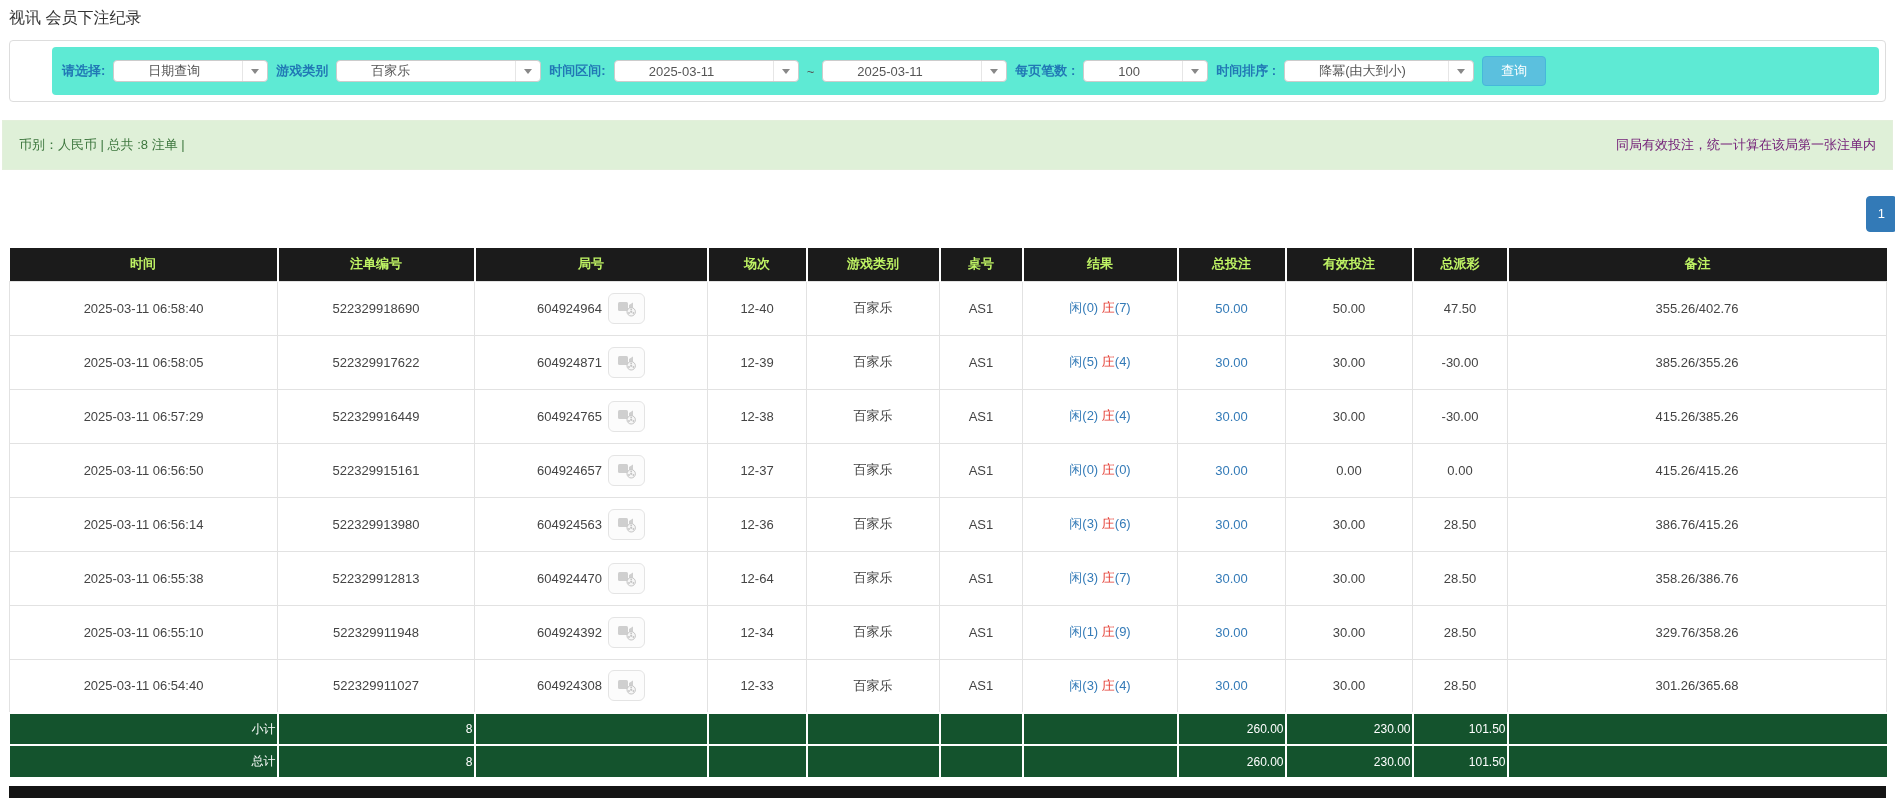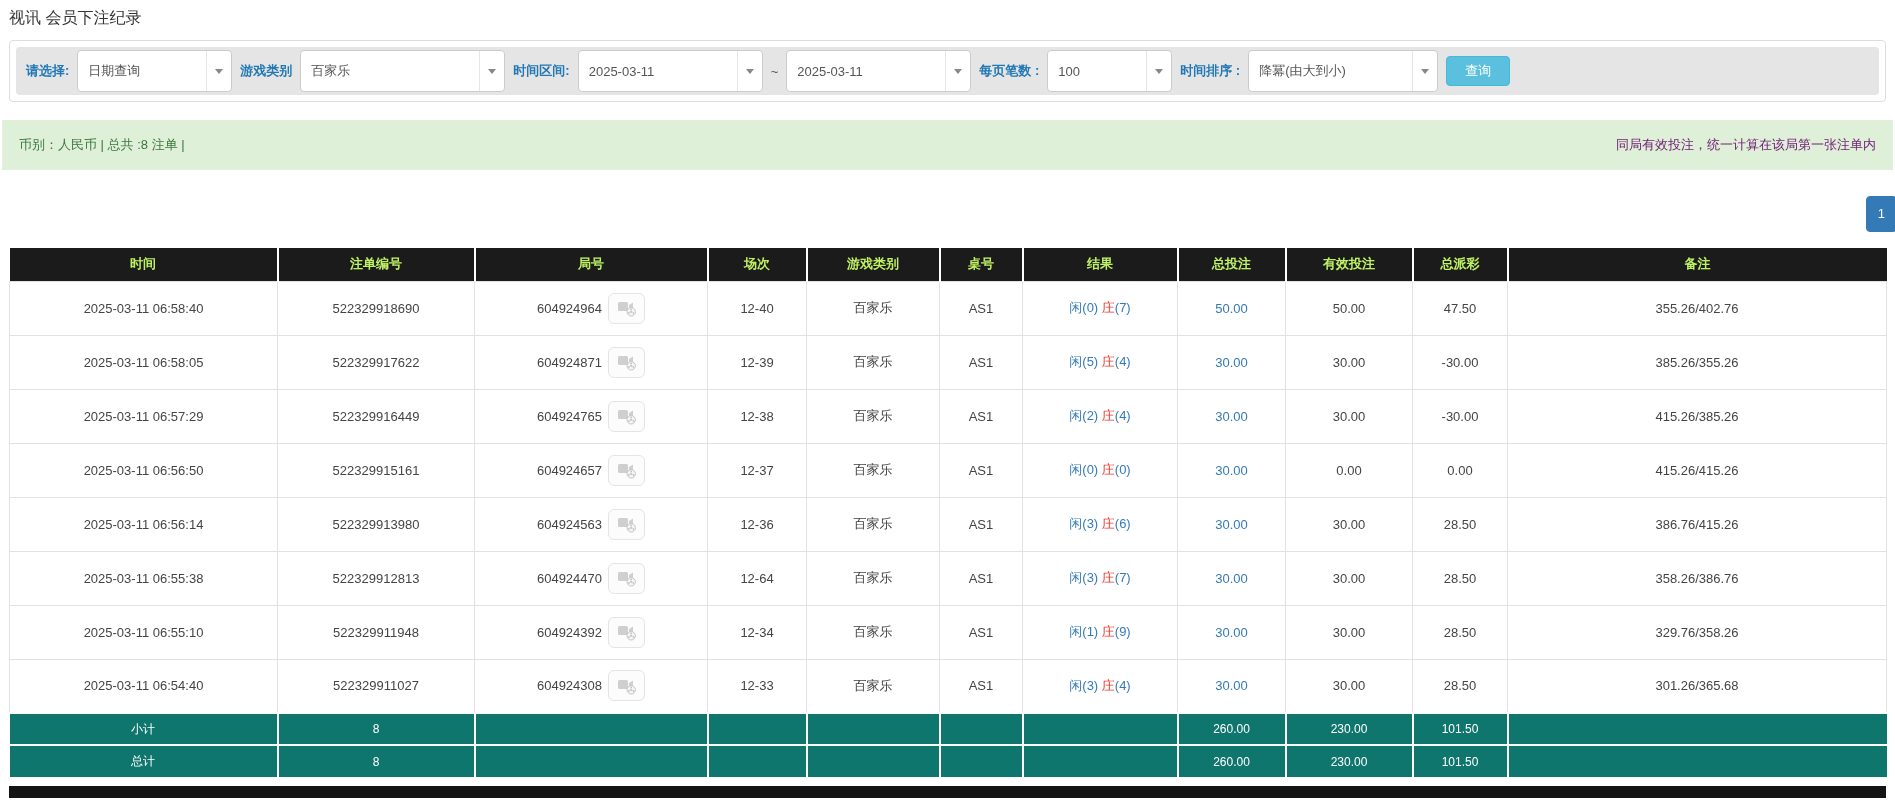--- a/index.html
+++ b/index.html
@@ -3,23 +3,23 @@
 <meta charset="utf-8">
 <style>
   * { box-sizing: border-box; }
   html,body { margin:0; padding:0; background:#fff; }
   body { font-family:"Liberation Sans", sans-serif; width:1895px; height:801px; overflow:hidden; }
   .page { width:1895px; height:801px; position:relative; }
 
   .page-title { font-size:16px; color:#333; font-weight:400; margin:6px 0 10px 9px; line-height:24px; }
 
   .filter-panel { margin:0 9px; border:1px solid #ddd; border-radius:4px; padding:6px; background:#fff; }
-  .filter-bar { background:#e5e5e5; border-radius:4px; height:48px; display:flex; align-items:center; padding:0 10px; gap:8px; }
+  .filter-bar { background:#5eead4; border-radius:4px; height:48px; display:flex; align-items:center; padding:0 10px; gap:8px;margin-left:36px; }
   .f-label { color:#2178b5; font-weight:bold; font-size:13px; white-space:nowrap; }
-  .sel { display:flex; align-items:center; background:#fff; border:1px solid #ccc; border-radius:4px; height:42px; overflow:hidden; cursor:pointer; }
+  .sel { display:flex; align-items:center; background:#fff; border:1px solid #ccc; border-radius:4px; height:22px; overflow:hidden; cursor:pointer;padding-left:24px; }
   .sel .sel-value { flex:1; padding:0 10px; font-size:13px; color:#555; white-space:nowrap; overflow:hidden; }
   .sel .sel-arrow-box { width:25px; align-self:stretch; display:flex; align-items:center; justify-content:center; border-left:1px solid #e6e6e6; }
   .caret { width:0; height:0; border-left:4px solid transparent; border-right:4px solid transparent; border-top:5px solid #888; }
   .w155{width:155px} .w205{width:205px} .w185{width:185px} .w125{width:125px} .w190{width:190px}
   .tilde { color:#555; font-size:13px; }
   .query-btn { background:#5bc0de; border:1px solid #46b8da; color:#fff; font-size:13px; height:30px; padding:0 18px; border-radius:4px; cursor:pointer; }
 
   .alert-success { margin:18px 2px 0; background:#dff0d8; border:1px solid #e3efdb; height:50px; padding:10px 16px; display:flex; align-items:center; justify-content:space-between; font-size:13px; }
   .alert-left { color:#3c763d; }
   .alert-right { color:#701a75; }
@@ -31,21 +31,21 @@
   .records thead th { background:#1b1b1b; color:#bef264; font-size:13px; font-weight:bold; height:33px; border-right:2px solid #fff; text-align:center; }
   .records thead th:last-child { border-right:none; }
   .records tbody td { background:#fff; border:1px solid #e2e2e2; height:54px; text-align:center; font-size:13px; color:#444; }
   .bet-link { color:#337ab7; cursor:pointer; }
   .res-blue { color:#337ab7; }
   .res-red { color:#e4392f; }
   td.neg { color:#e4392f; }
   .vid-btn { display:inline-flex; align-items:center; justify-content:center; width:37px; height:31px; border:1px solid #e4e4e4; border-radius:6px; background:#fcfcfc; vertical-align:middle; margin-left:6px; cursor:pointer; }
   .round-no { vertical-align:middle; }
 
-  .records tfoot td { background:#0f766e; color:#fff; font-size:12px; height:32px; text-align:center; border-right:2px solid #fff; border-top:2px solid #fff; }
+  .records tfoot td { background:#14532d; color:#fff; font-size:12px; height:32px; text-align:right; border-right:2px solid #fff; border-top:2px solid #fff; }
   .records tfoot td:last-child { border-right:none; }
 
   .bottom-bar { margin:9px 0 0 9px; width:1877px; height:12px; background:#141414; }
 </style>
 </head>
 <body>
 
 <div class="page">
 
   <h1 class="page-title">视讯 会员下注纪录</h1>

